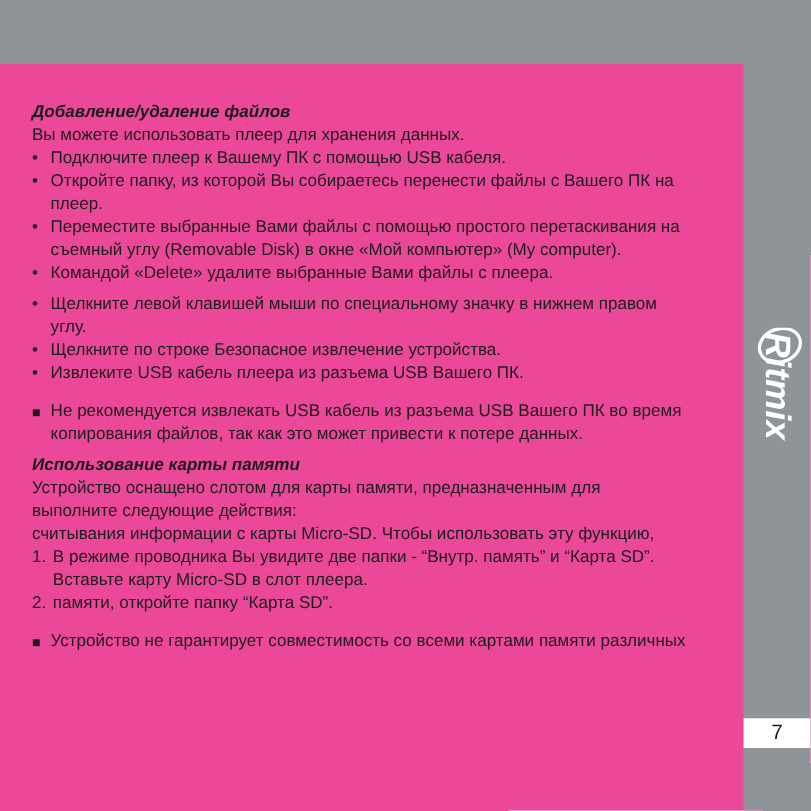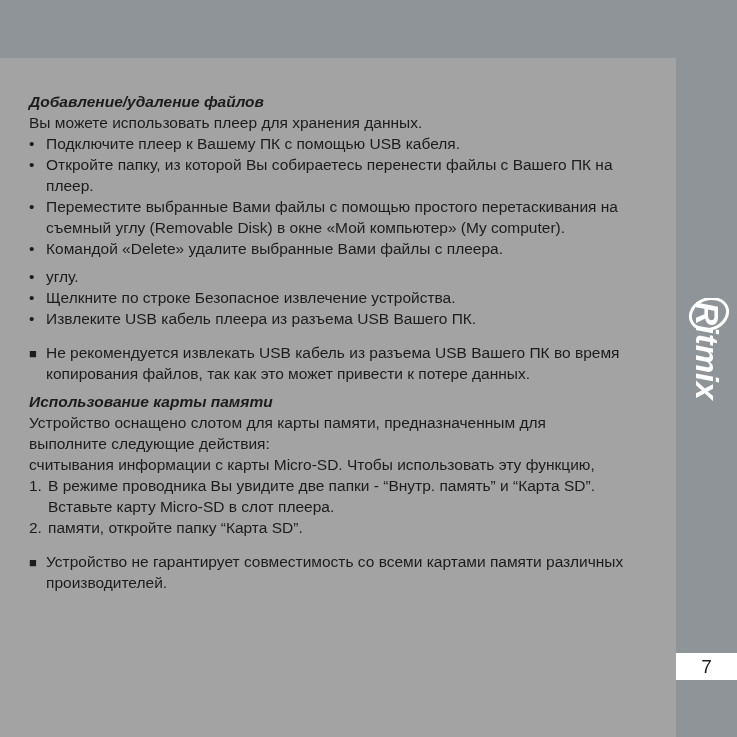--- a/index.html
+++ b/index.html
@@ -1,17 +1,17 @@
 <!DOCTYPE html>
 <html><head>
 <meta charset="utf-8">
 <style>
   html,body { margin:0; padding:0; background:#ffffff; }
   .page {
-    position:relative; width:737px; height:737px; background:#a3a3a3;
+    position:relative; width:737px; height:737px; background:#ec4899;
     overflow:hidden; font-family:"Liberation Sans","DejaVu Sans",sans-serif;
   }
   .topbar {
     position:absolute; left:0; top:0; width:737px; height:58px;
     background:#8f9498;
   }
   .sidebar {
     position:absolute; left:676px; top:0; width:61px; height:737px;
     background:#8f9498;
   }
@@ -71,20 +71,21 @@
       </div>
       <div class="item item--marked">
         <span class="marker">•</span>
         <div class="line">Командой «Delete» удалите выбранные Вами файлы с плеера.</div>
       </div>
     </div>
 
     <div class="section">
       <div class="item item--marked">
         <span class="marker">•</span>
+        <div class="line">Щелкните левой клавишей мыши по специальному значку в нижнем правом</div>
         <div class="line">углу.</div>
       </div>
       <div class="item item--marked">
         <span class="marker">•</span>
         <div class="line">Щелкните по строке Безопасное извлечение устройства.</div>
       </div>
       <div class="item item--marked">
         <span class="marker">•</span>
         <div class="line">Извлеките USB кабель плеера из разъема USB Вашего ПК.</div>
       </div>
@@ -107,21 +108,20 @@
         <div class="line">В режиме проводника Вы увидите две папки - “Внутр. память” и “Карта SD”.</div>
         <div class="line">Вставьте карту Micro-SD в слот плеера.</div>
       </div>
       <div class="item item--num">
         <span class="marker">2.</span>
         <div class="line">памяти, откройте папку “Карта SD”.</div>
       </div>
       <div class="item item--note">
         <span class="marker">■</span>
         <div class="line">Устройство не гарантирует совместимость со всеми картами памяти различных</div>
-        <div class="line">производителей.</div>
       </div>
     </div>
 
   </div>
 
   <div class="sidebar">
     <div class="logo-area">
       <div class="logo-rotor">
         <svg width="148" height="52" viewBox="0 0 148 52">
           <ellipse cx="16" cy="24" rx="15" ry="19" fill="none" stroke="#ffffff" stroke-width="3" transform="rotate(-20 16 24)"></ellipse>

